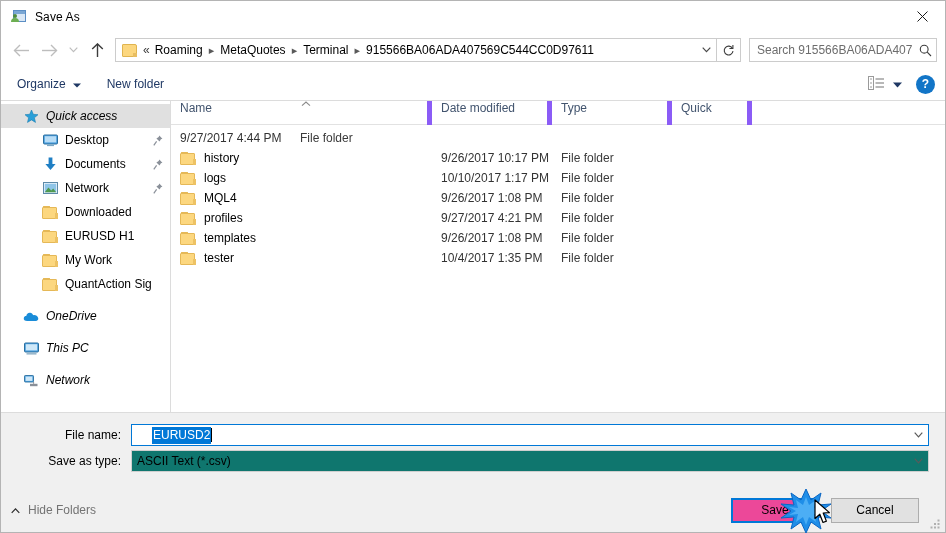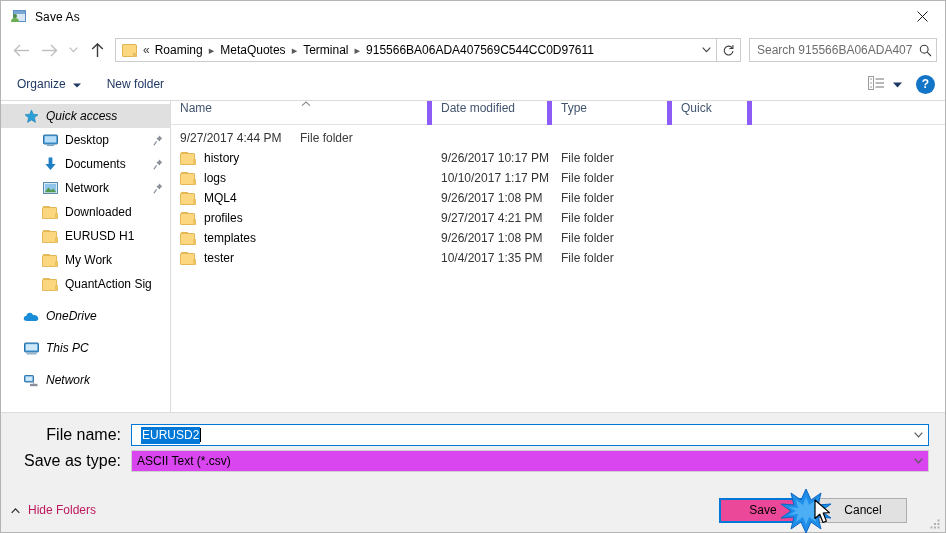--- a/index.html
+++ b/index.html
@@ -330,91 +330,91 @@
   }
   .frow {
     display: flex; align-items: center;
     height: 22px;
     margin-bottom: 4px;
   }
   .flabel {
     width: 114px; min-width: 114px;
     text-align: right;
     padding-right: 10px;
-    font-size: 16px; color: #000;
+    font-size: 12px; color: #000;
   }
   #filename-field {
     flex: 1 1 auto;
     height: 22px;
     border: 1px solid #0078d7;
     background: #fff;
     display: flex; align-items: center;
     min-width: 0;
   }
   #filename-value {
     font-size: 12px;
     color: #fff;
     background: #0078d7;
     padding: 1px 1px 1px 1px;
-    margin-left: 9px;
+    margin-left: 20px;
     line-height: 15px;
   }
   #filename-caret {
     width: 1px; height: 14px;
     background: #000;
     margin-left: 0px;
   }
   .fld-drop {
     width: 20px; flex: none;
     display: flex; align-items: center; justify-content: center;
   }
   #savetype-field {
     flex: 1 1 auto;
     height: 22px;
     border: 1px solid #cfcfcf;
-    background: #d946ef;
+    background: #0f766e;
     display: flex; align-items: center;
     min-width: 0;
   }
   #savetype-value {
     font-size: 12px; color: #000;
     padding-left: 5px;
     flex: 1 1 auto;
   }
 
   
   #bottombar {
     height: 44px; min-height: 44px;
     background: #f0f0f0;
     display: flex; align-items: center;
     padding: 0 14px 0 10px;
     position: relative;
   }
   #hide-folders {
     display: flex; align-items: center;
-    font-size: 12px; color: #be185d;
+    font-size: 12px; color: #737373;
   }
   #hide-folders .caret { margin-right: 8px; }
   #btn-spacer { flex: 1 1 auto; }
   .dlgbtn {
     width: 88px; height: 25px;
     font-family: "Liberation Sans", sans-serif;
     font-size: 12px;
     color: #000;
     background: #e1e1e1;
     border: 1px solid #adadad;
     display: flex; align-items: center; justify-content: center;
   }
   #save-btn {
     border: 2px solid #0078d7;
     background: #ec4899;
     margin-right: 12px;
     position: relative;
   }
-  #cancel-btn { margin-right: 24px; }
+  #cancel-btn { margin-right: 12px; }
   #resize-grip {
     position: absolute;
     right: 4px; bottom: 3px;
     width: 12px; height: 12px;
   }
 
   
   #click-burst {
     position: absolute;
     left: 777px; top: 486px;

